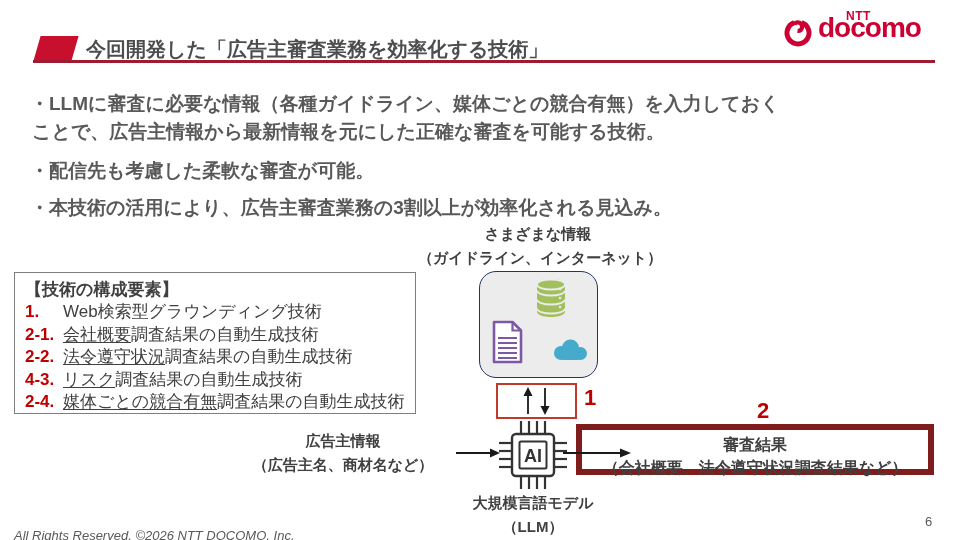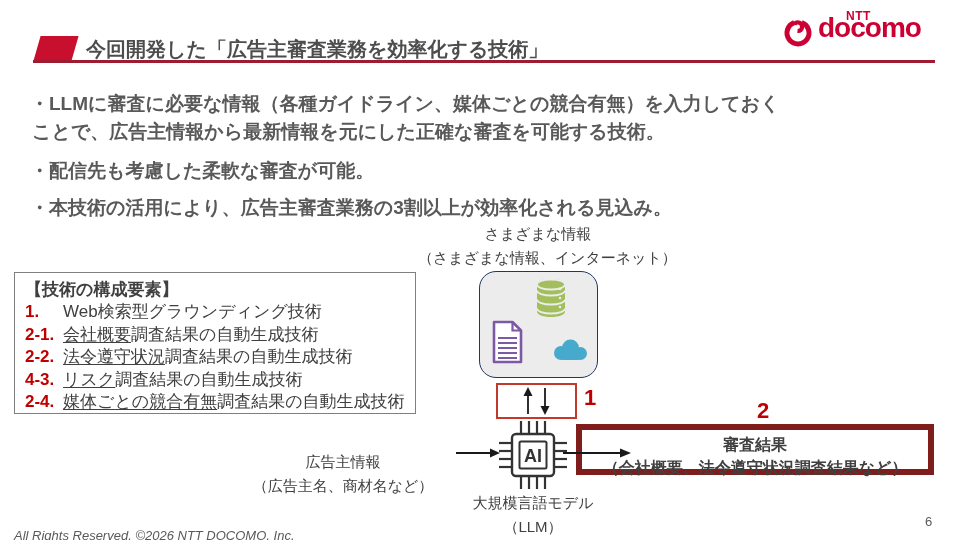--- a/index.html
+++ b/index.html
@@ -26,23 +26,23 @@
 
   
   .tech-box{position:absolute;left:14px;top:272px;width:402px;height:142px;border:1px solid #7f7f7f;
             background:#fff;box-sizing:border-box;padding:6px 0 16px 10px;}
   .tech-title{font-size:17px;font-weight:bold;color:#404040;line-height:22px;}
   .tech-row{display:flex;line-height:22.5px;font-size:17px;color:#404040;white-space:nowrap;}
   .tech-num{width:38px;flex:0 0 38px;color:#C00000;font-weight:bold;}
   .tech-u{text-decoration:underline;text-underline-offset:2px;}
 
   
-  .lbl{position:absolute;font-size:15px;font-weight:normal;color:#404040;text-align:center;line-height:24px;white-space:nowrap;}
+  .lbl{position:absolute;font-size:15px;font-weight:bold;color:#404040;text-align:center;line-height:24px;white-space:nowrap;}
   .lbl-sources{left:418px;top:222px;width:240px;}
-  .lbl-input{left:228px;top:450px;width:230px;}
+  .lbl-input{left:228px;top:429px;width:230px;}
   .lbl-llm{left:433px;top:491px;width:200px;}
 
   .src-box{position:absolute;left:479px;top:271px;width:119px;height:107px;background:#ECECEC;
            border:1.5px solid #24365E;border-radius:17px;box-sizing:border-box;}
   .icon-db{position:absolute;left:536px;top:278px;}
   .icon-doc{position:absolute;left:491px;top:320px;}
   .icon-cloud{position:absolute;left:552px;top:338px;}
 
   .ex-box{position:absolute;left:496px;top:383px;width:81px;height:36px;border:2px solid #C0392B;
           box-sizing:border-box;background:#fff;}
@@ -107,21 +107,21 @@
       <span><span class="tech-u">リスク</span><span>調査結果の自動生成技術</span></span>
     </div>
     <div class="tech-row">
       <span class="tech-num">2-4.</span>
       <span><span class="tech-u">媒体ごとの競合有無</span><span>調査結果の自動生成技術</span></span>
     </div>
   </div>
 
   <div class="lbl lbl-sources">
     <div>さまざまな情報</div>
-    <div>（さまざまな情報、インターネット）</div>
+    <div>（ガイドライン、インターネット）</div>
   </div>
 
   <div class="src-box"></div>
 
   <svg class="icon-db" width="30" height="40" viewBox="0 0 30 40">
     <path d="M1 6.5 C1 3.2 7.2 1 15 1 C22.8 1 29 3.2 29 6.5 V33.5 C29 36.8 22.8 39 15 39 C7.2 39 1 36.8 1 33.5 Z" fill="#A3BE5C"></path>
     <ellipse cx="15" cy="6.5" rx="14" ry="5" fill="none" stroke="#ECECEC" stroke-width="1.8"></ellipse>
     <path d="M1 12.5 A14 5 0 0 0 29 12.5" fill="none" stroke="#ECECEC" stroke-width="1.8"></path>
     <path d="M1 21.5 A14 5 0 0 0 29 21.5" fill="none" stroke="#ECECEC" stroke-width="1.8"></path>
     <path d="M1 30.5 A14 5 0 0 0 29 30.5" fill="none" stroke="#ECECEC" stroke-width="1.8"></path>

